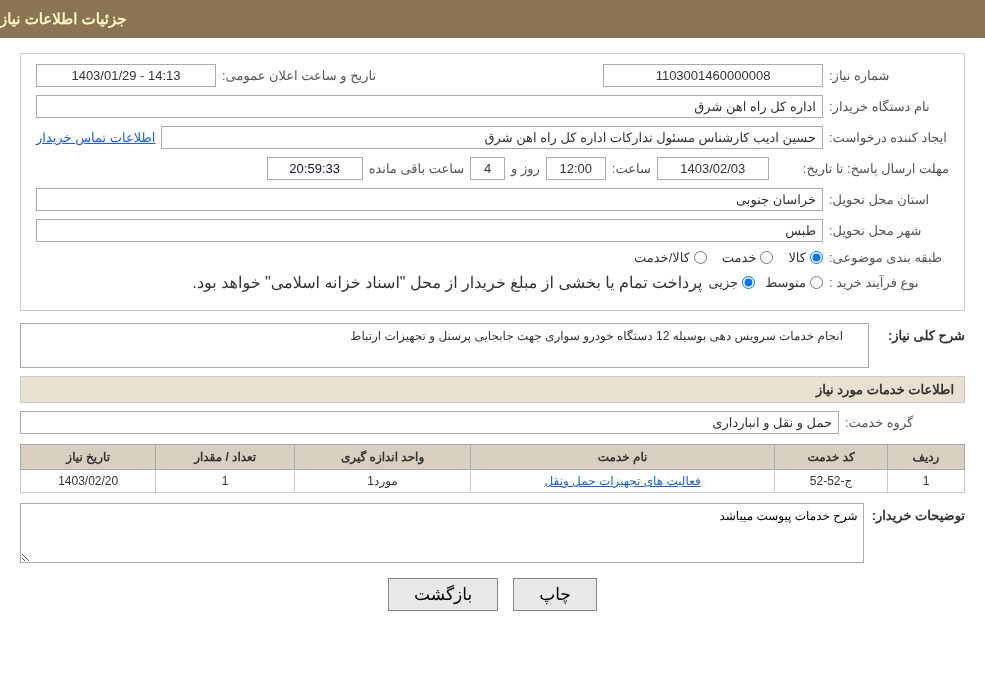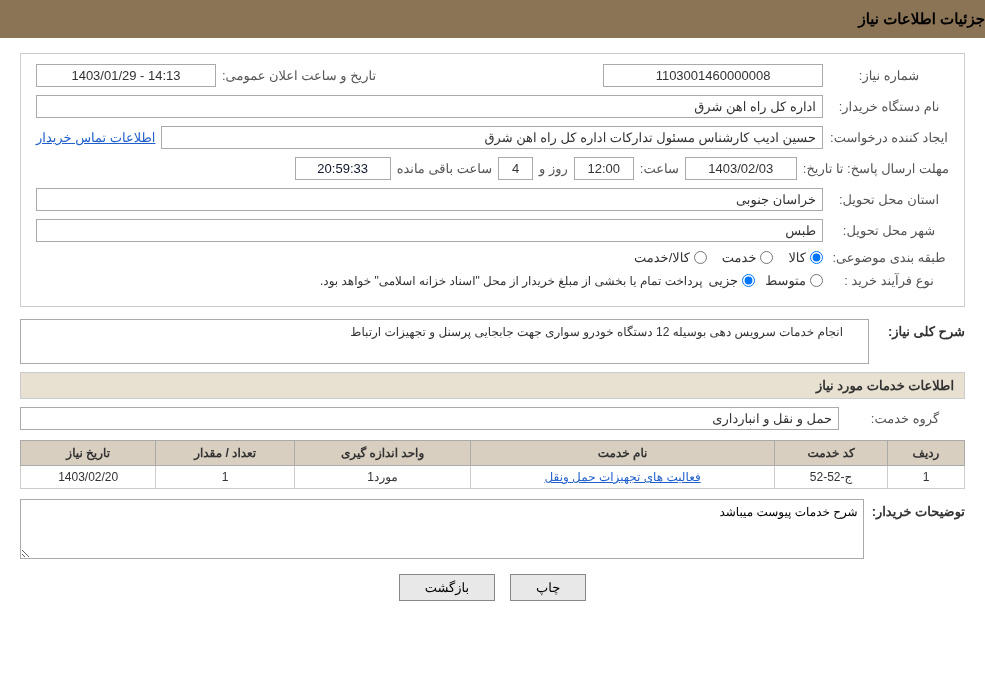--- a/index.html
+++ b/index.html
@@ -11,22 +11,22 @@
       color: #333;
     }
     .page-container {
       width: 985px;
       min-height: 691px;
       background: #fff;
       margin: 0 auto;
     }
     .header-bar {
       background: #8B7355;
-      color: #000000;
-      text-align: right;
+      color: #fef9c3;
+      text-align: left;
       padding: 10px 0;
       font-size: 15px;
       font-weight: bold;
     }
     .main-content {
       padding: 15px 20px;
     }
     .form-section {
       border: 1px solid #ccc;
       padding: 10px 15px;
@@ -35,24 +35,25 @@
     .form-row {
       display: flex;
       align-items: center;
       margin-bottom: 8px;
       gap: 6px;
     }
     .label {
       color: #555;
       white-space: nowrap;
       min-width: 120px;
-      text-align: center;
+      text-align: left;
     }
     .label-wide {
       min-width: 140px;
+      margin-left: 28px;
     }
     .value-box {
       border: 1px solid #aaa;
       background: #fff;
       padding: 3px 6px;
       min-height: 22px;
       flex: 1;
       text-align: right;
     }
     .value-box-inline {
@@ -94,21 +95,21 @@
     .radio-item input[type=radio] {
       margin: 0;
     }
     .purchase-type-row {
       display: flex;
       align-items: center;
       gap: 10px;
     }
     .purchase-text {
       color: #333;
-      font-size: 12px;
+      font-size: 16px;
     }
     .table-section {
       margin-top: 10px;
     }
     table.data-table {
       width: 100%;
       border-collapse: collapse;
       font-size: 12px;
     }
     table.data-table th {
@@ -154,21 +155,21 @@
     }
     .footer-buttons {
       display: flex;
       justify-content: center;
       gap: 15px;
       margin-top: 15px;
       padding-bottom: 15px;
     }
     .btn {
       padding: 5px 25px;
-      font-size: 13px;
+      font-size: 17px;
       font-family: Tahoma, Arial, sans-serif;
       cursor: pointer;
       border: 1px solid #888;
     }
     .btn-print {
       background: #e8e8e8;
     }
     .btn-back {
       background: #e8e8e8;
     }

